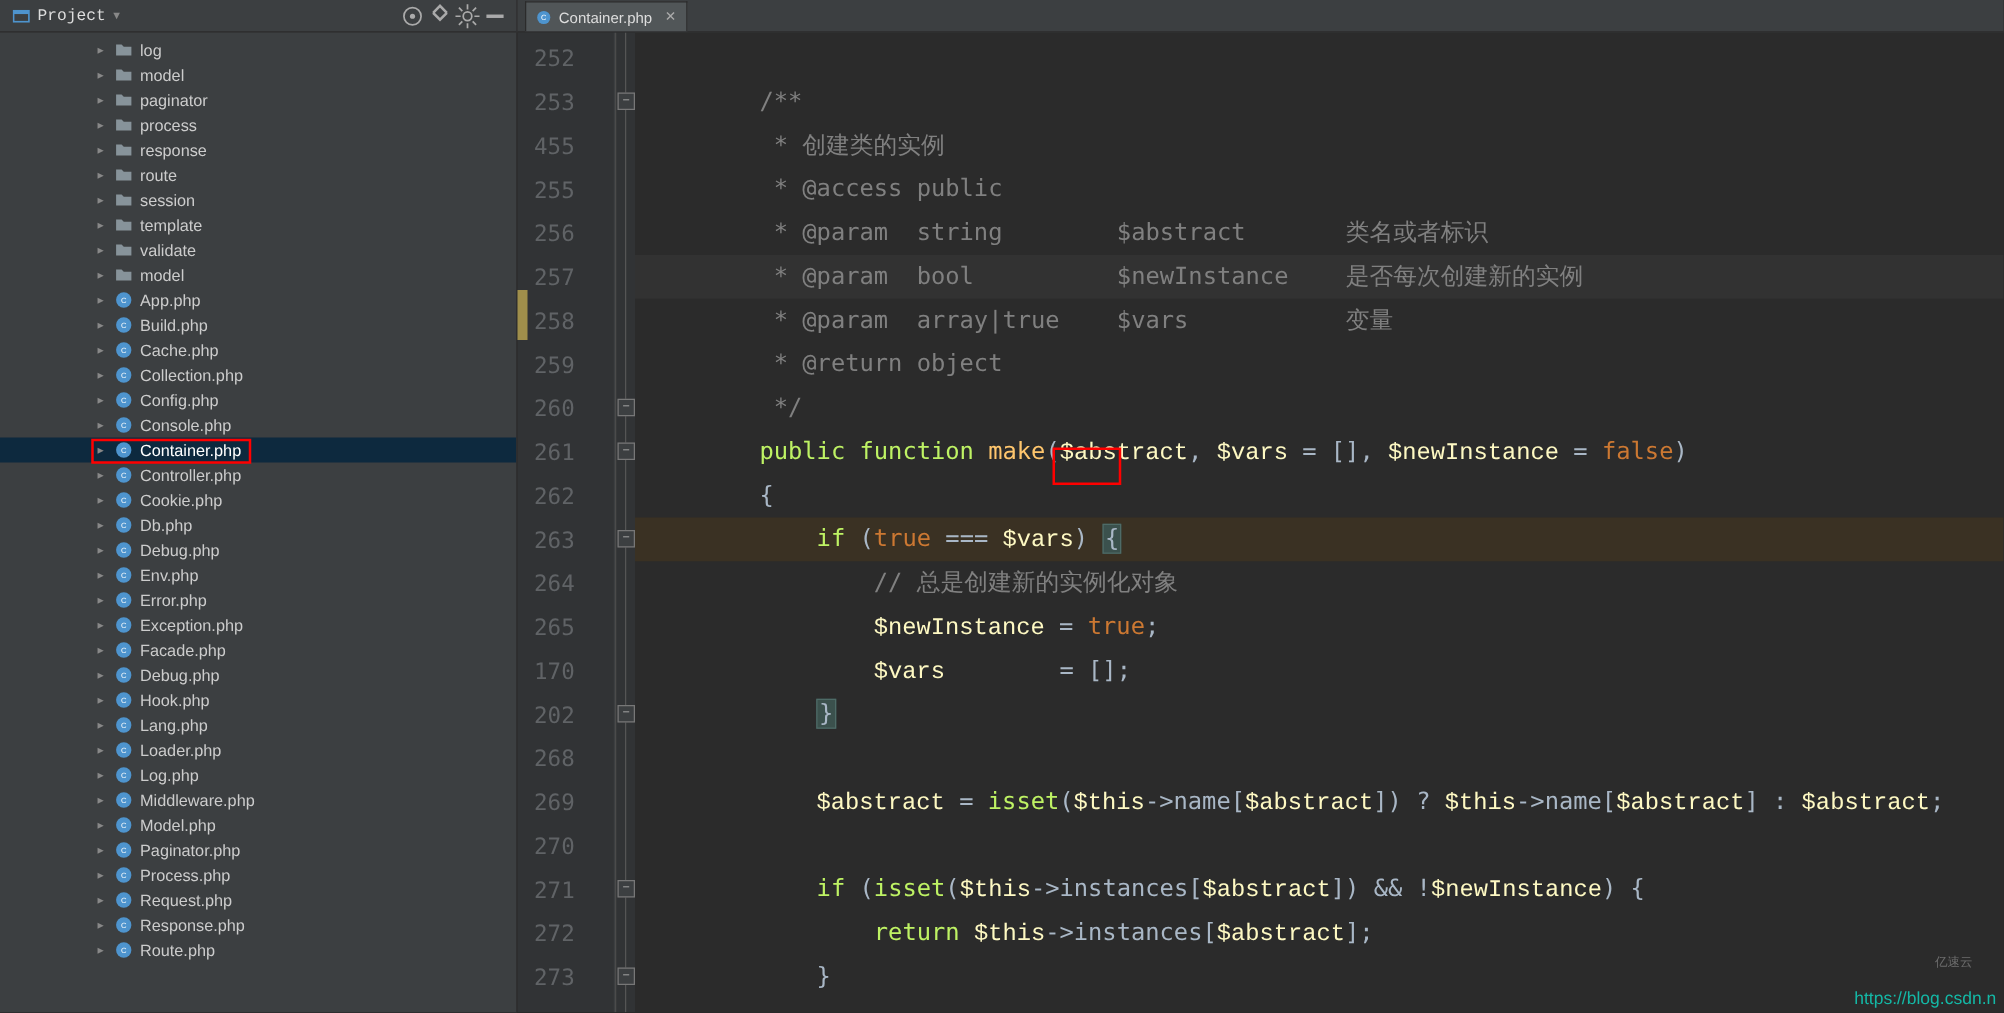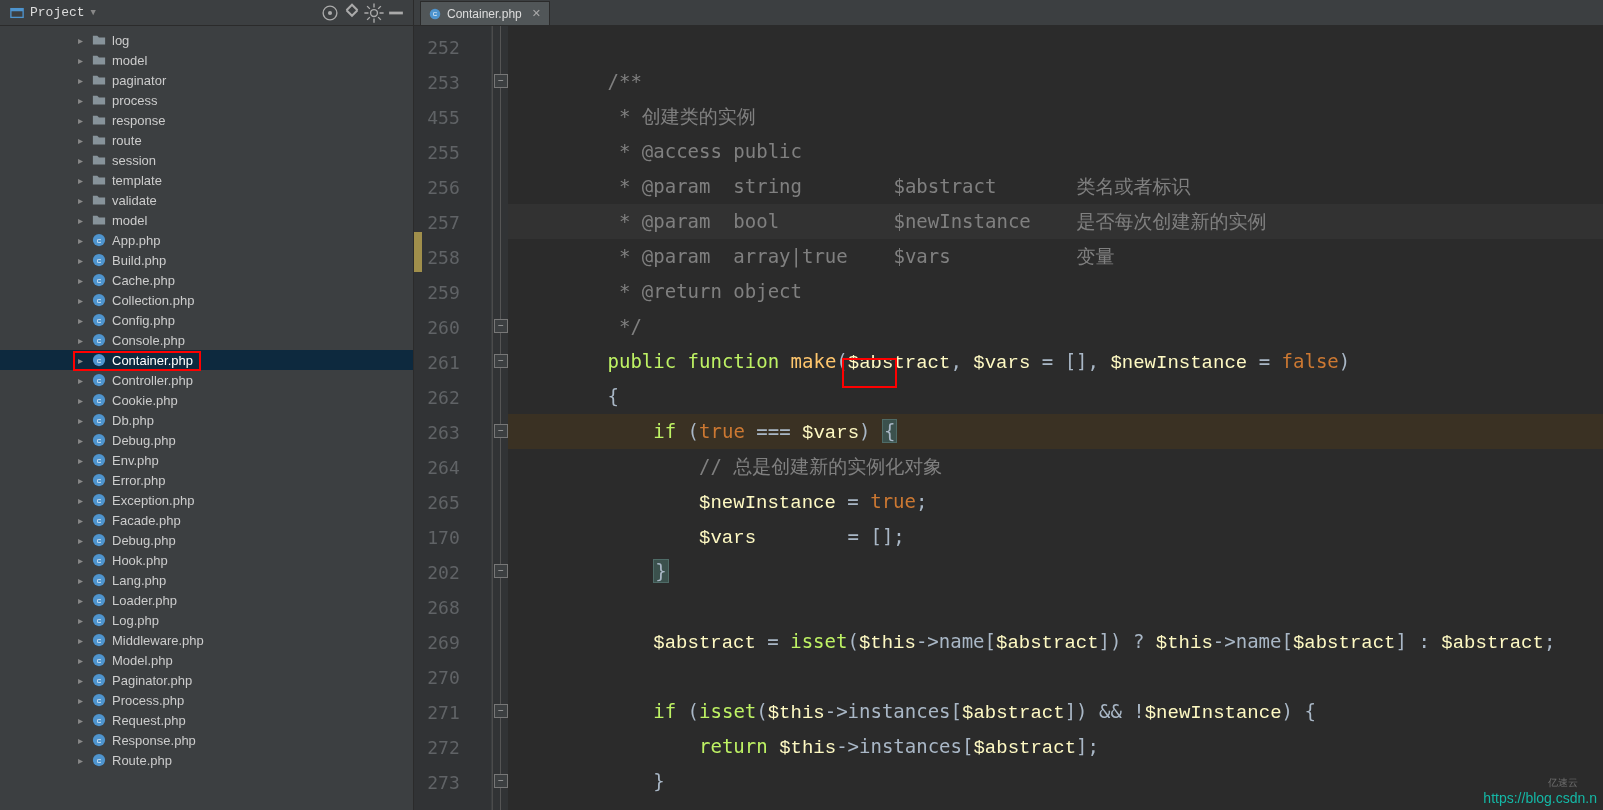--- a/index.html
+++ b/index.html
@@ -37,21 +37,21 @@
   .code .line.cur { background:#3a3123; }
   .c-comment { color:#808080; }
   .c-kw { color:#bef264; }
   .c-var { color:#fef9c3;font-family:Liberation Mono, monospace; }
   .c-fn { color:#ffc66d;text-align:right; }
   .c-bool { color:#cc7832; }
   .c-hl-bracket { background:#3b514d; border:1px solid #4e6b67; padding:0 1px; }
   .red-inline { position:absolute; border:2px solid #ff0000; pointer-events:none; }
   .watermark { position:absolute; right:6px; bottom:4px; color:#14b8a6; font-size:14px; font-family:Liberation Sans, sans-serif; }
   .err-stripe { position:absolute; left:414px; top:232px; width:8px; height:40px; background:#a08f4b; }
-  .wm-logo { position:absolute; right:10px; bottom:20px; width:60px; height:40px; opacity:.4; display:flex; align-items:flex-end; justify-content:center; color:#ccc; font-size:10px; }
+  .wm-logo { position:absolute; right:10px; bottom:20px; width:60px; height:40px; opacity:.4; display:flex; align-items:center; justify-content:center; color:#ccc; font-size:10px; }
 </style>
 </head>
 <body>
 
 <div class="root">
   <div class="sidebar">
     <div class="sb-head">
       <div class="proj">
         <svg viewBox="0 0 16 16">
             <rect x="1" y="3" width="14" height="10" fill="none" stroke="#4e94ce" stroke-width="1.5"></rect>

